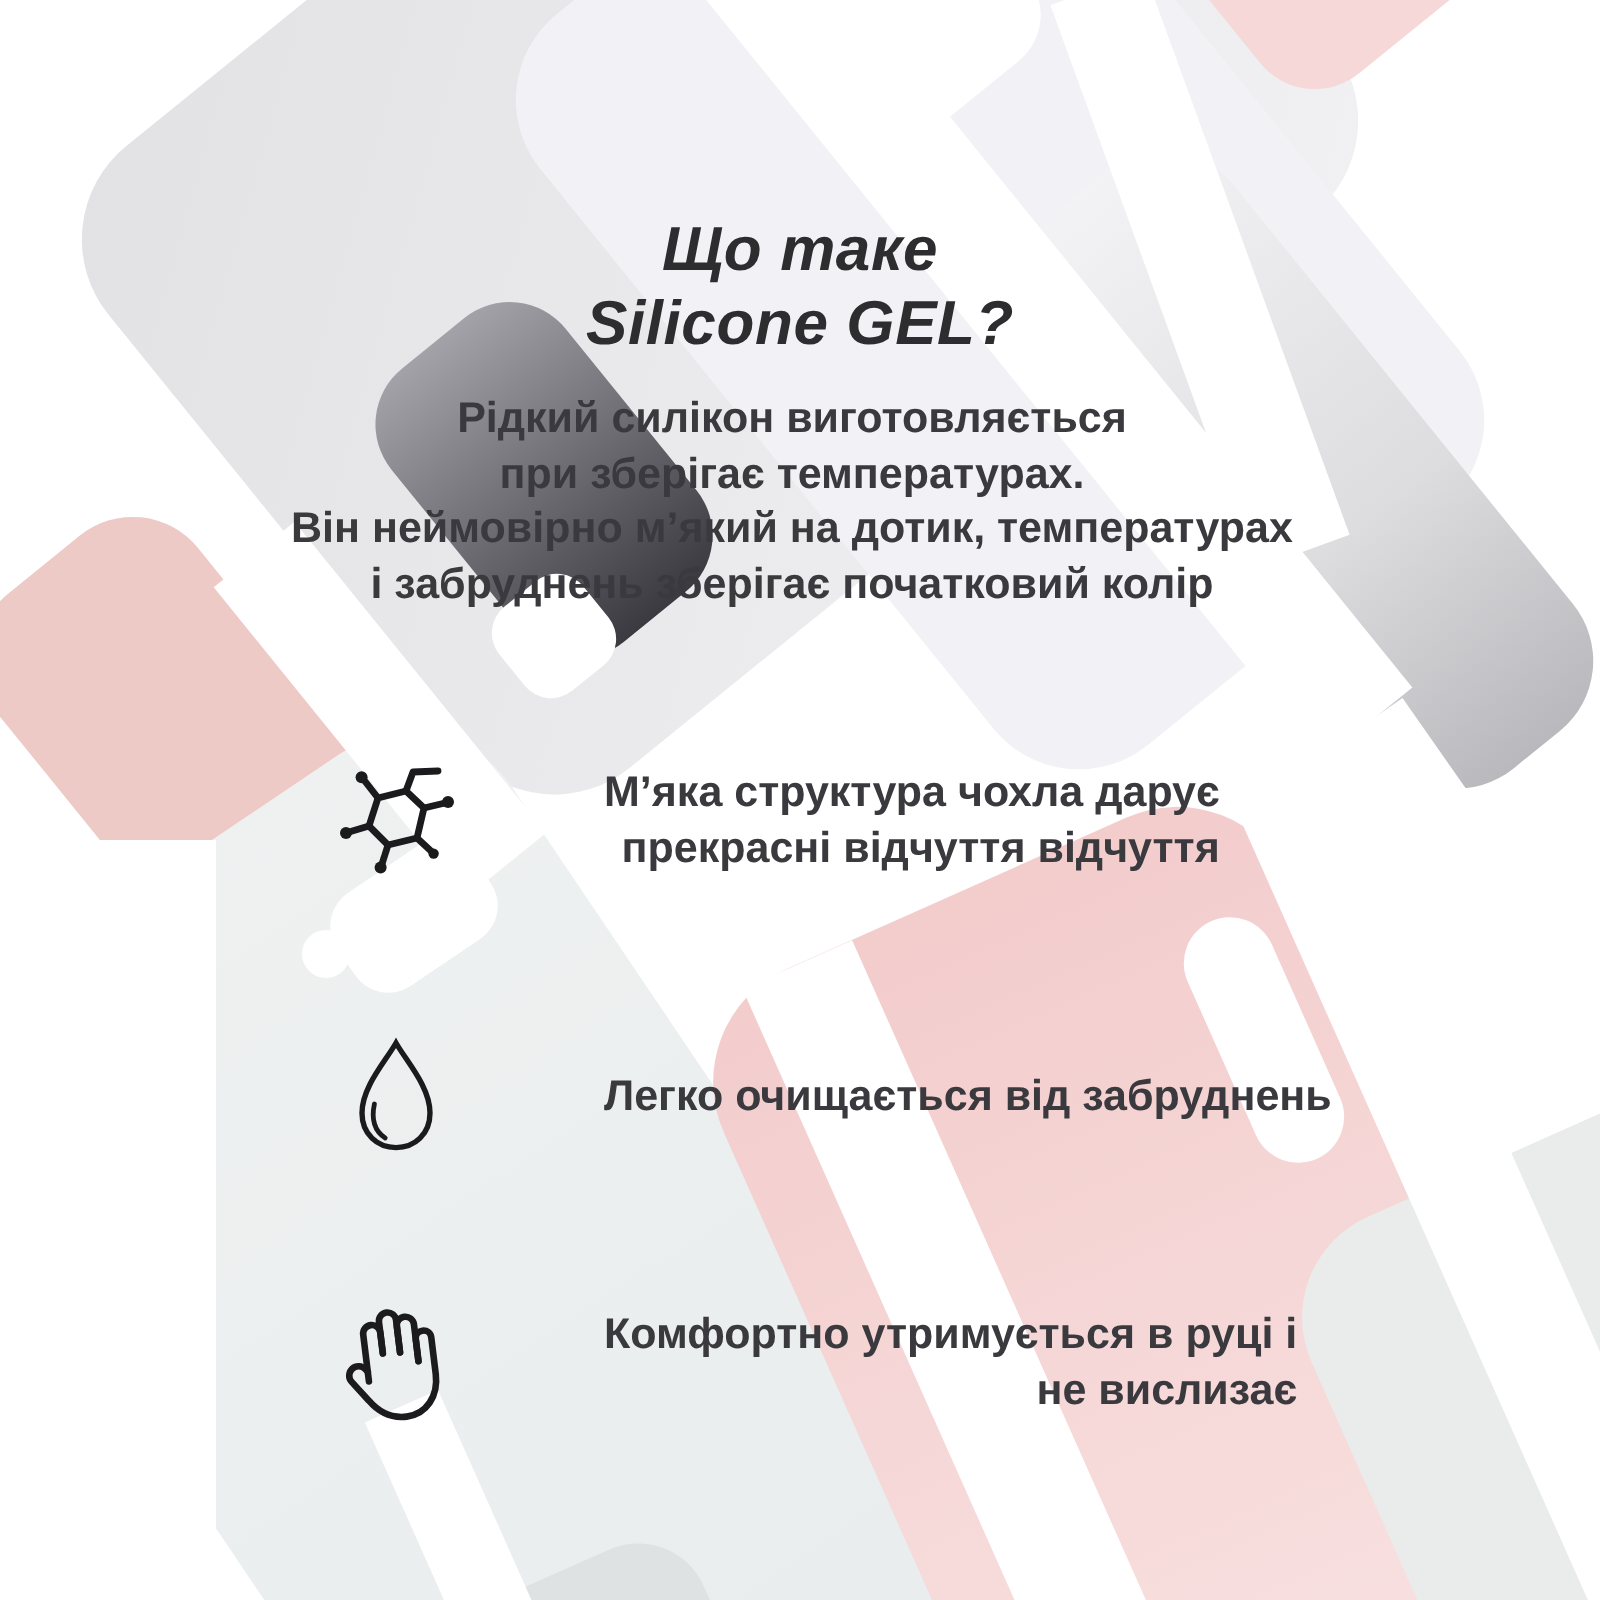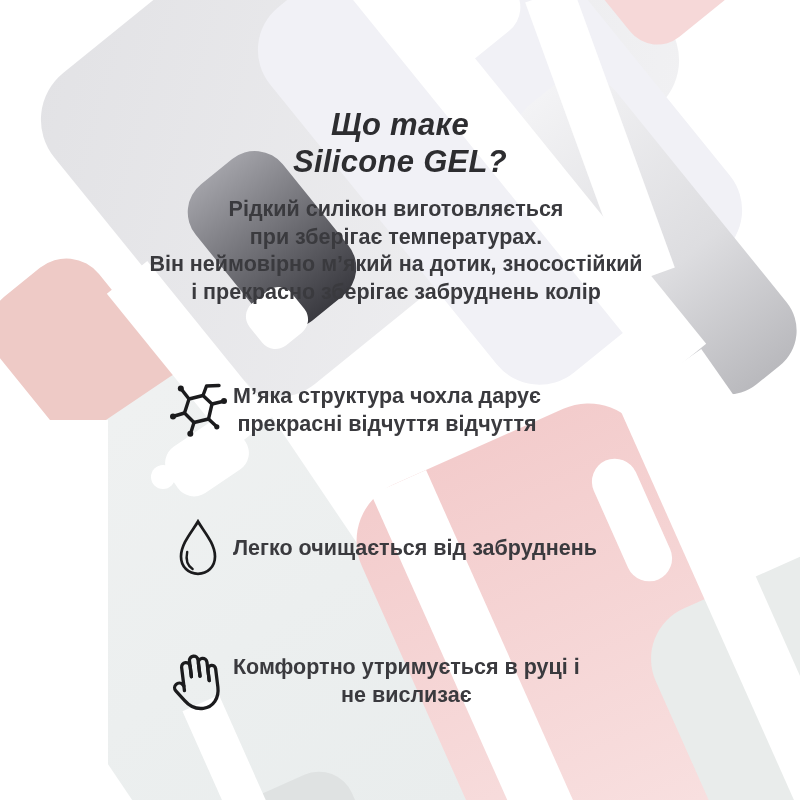--- a/index.html
+++ b/index.html
@@ -20,22 +20,22 @@
     position:absolute;left:0;top:196px;width:792px;text-align:center;
     font-size:21.5px;line-height:27.5px;font-weight:600;color:#3a3a3e;
   }
   .feature{
     position:absolute;left:163px;width:600px;height:70px;
     display:flex;align-items:center;
   }
   .f1{top:375px}.f2{top:513px}.f3{top:646px}
   .f-icon{width:70px;height:70px;flex:none;display:flex;align-items:center;justify-content:center;}
   .f-text{
-    font-size:21.5px;line-height:28.5px;font-weight:600;color:#3a3a3e;
-    text-align:center;white-space:nowrap;
+    margin-left:69px;font-size:21.5px;line-height:28.5px;font-weight:600;color:#3a3a3e;
+    text-align:right;white-space:nowrap;
   }
 </style>
 </head>
 <body>
 
 <svg class="bg" width="800" height="800" viewBox="0 0 800 800" aria-hidden="true">
   <defs>
     <linearGradient id="gGrayTL" x1="0" y1="0" x2="1" y2="1">
       <stop offset="0" stop-color="#e2e2e5"></stop>
         <stop offset="1" stop-color="#f1f1f3"></stop>
@@ -93,22 +93,22 @@
 <div class="content">
 
   <div class="title">
     <div>Що таке</div>
     <div>Silicone GEL?</div>
   </div>
 
   <div class="intro">
     <div>Рідкий силікон виготовляється</div>
     <div>при зберігає температурах.</div>
-    <div>Він неймовірно м’який на дотик, зносостійкий</div>
-    <div>і прекрасно зберігає забруднень колір</div>
+    <div>Він неймовірно м’який на дотик, температурах</div>
+    <div>і забруднень зберігає початковий колір</div>
   </div>
 
   <div class="feature f1">
     <div class="f-icon">
       <svg width="70" height="70" viewBox="0 0 70 70" fill="none" stroke="#1b1b1d" stroke-width="3.4" stroke-linecap="round" stroke-linejoin="round">
         <path d="M49 29 L40 20.5 L26 24 L21.5 38 L31 47.5 L45.5 44 Z"></path>
         <path d="M49 29 L59.5 26.5"></path>
         <path d="M40 20.5 L43.5 11 L56 10.5"></path>
         <path d="M26 24 L19 15"></path>
         <path d="M21.5 38 L11.5 41"></path>

